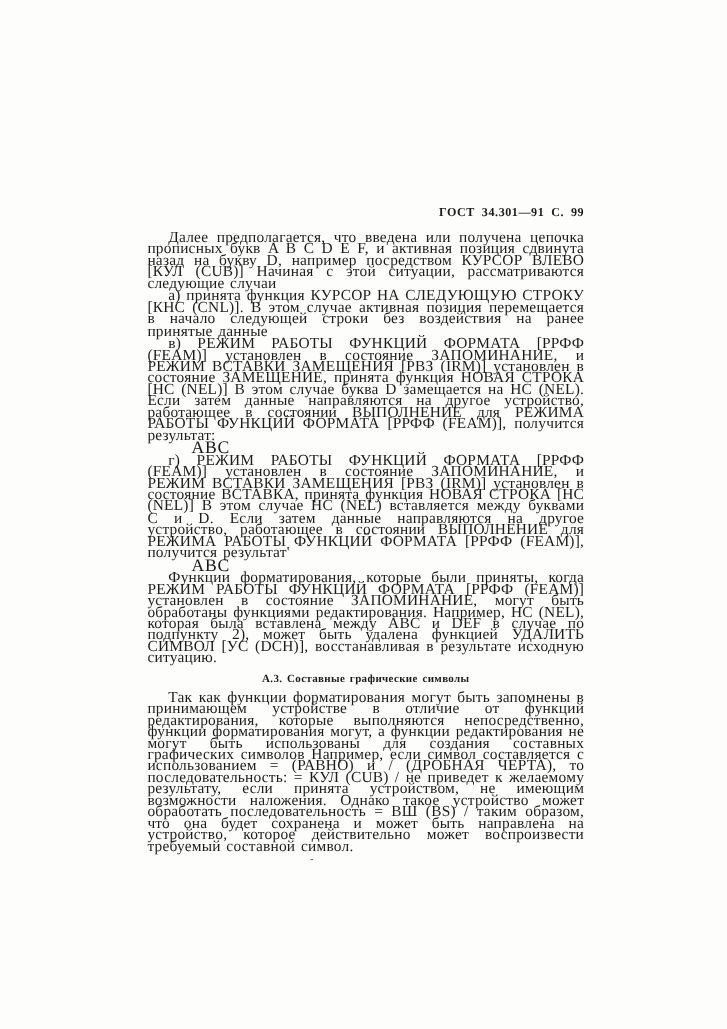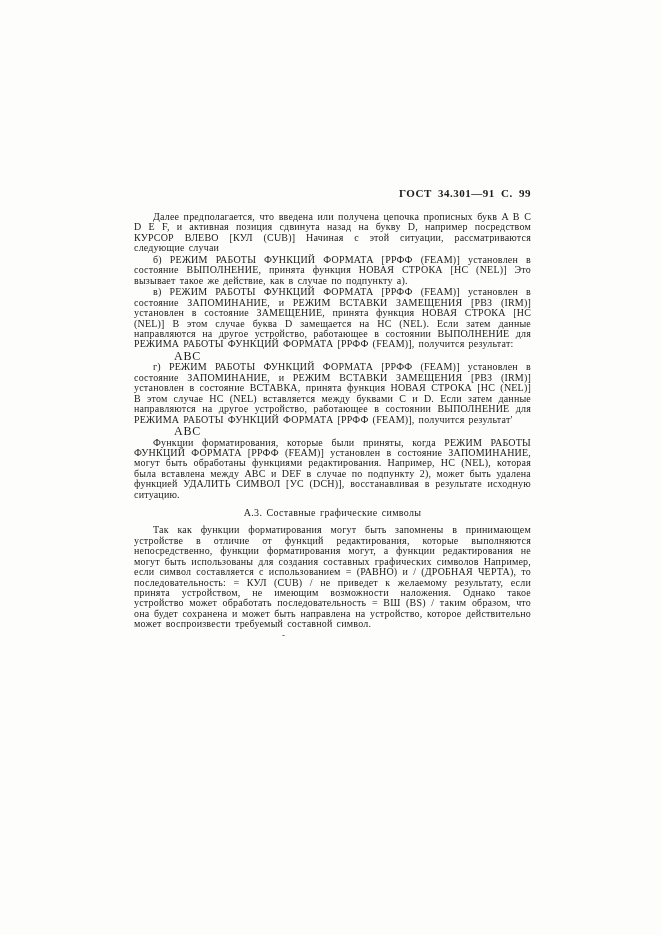--- a/index.html
+++ b/index.html
@@ -27,39 +27,39 @@
   .gost-header {
     font-weight: 700;
     font-size: 11px;
     letter-spacing: 0.5px;
     word-spacing: 3px;
     text-align: right;
     margin: 0 0 13px 0;
     white-space: nowrap;
   }
   .para {
-    font-size: 10px;
+    font-size: 14px;
     line-height: 10.45px;
     text-align: justify;
     text-indent: 19px;
     letter-spacing: 0.2px;
     word-spacing: 1.4px;
     margin: 0 0 1px 0;
   }
   .result-block {
     margin: 0 0 1px 40px;
   }
   .result-line {
-    font-size: 12px;
+    font-size: 16px;
     line-height: 10.45px;
     letter-spacing: 0.8px;
   }
   .sec-heading {
     font-size: 10px;
-    font-weight: 400;
+    font-weight: 700;
     text-align: center;
     letter-spacing: 0.3px;
     word-spacing: 1.5px;
     margin: 7px 0 7px 0;
   }
   .artifact-dash {
     font-size: 9px;
     line-height: 8px;
     margin-left: 148px;
     color: #2a2a2a;
@@ -68,22 +68,22 @@
 </head>
 <body>
 
 <div class="page">
   <div class="content">
 
     <div class="gost-header">ГОСТ 34.301—91 С. 99</div>
 
     <p class="para">Далее предполагается, что введена или получена цепочка прописных букв A B C D E F, и активная позиция сдвинута назад на букву D, например посредством КУРСОР ВЛЕВО [КУЛ (CUB)] Начиная с этой ситуации, рассматриваются следующие случаи</p>
 
+    <p class="para">а) принята функция КУРСОР НА СЛЕДУЮЩУЮ СТРОКУ [КНС (CNL)]. В этом случае активная позиция перемещается в начало следующей строки без воздействия на ранее принятые данные</p>
 
-    <p class="para">б) РЕЖИМ РАБОТЫ ФУНКЦИЙ ФОРМАТА [РРФФ (FEAM)] установлен в состояние ВЫПОЛНЕНИЕ, принята функция НОВАЯ СТРОКА [НС (NEL)] Это вызывает такое же действие, как в случае по подпункту а).</p>
 
     <p class="para">в) РЕЖИМ РАБОТЫ ФУНКЦИЙ ФОРМАТА [РРФФ (FEAM)] установлен в состояние ЗАПОМИНАНИЕ, и РЕЖИМ ВСТАВКИ ЗАМЕЩЕНИЯ [РВЗ (IRM)] установлен в состояние ЗАМЕЩЕНИЕ, принята функция НОВАЯ СТРОКА [НС (NEL)] В этом случае буква D замещается на НС (NEL). Если затем данные направляются на другое устройство, работающее в состоянии ВЫПОЛНЕНИЕ для РЕЖИМА РАБОТЫ ФУНКЦИЙ ФОРМАТА [РРФФ (FEAM)], получится результат:</p>
 
     <div class="result-block">
       <div class="result-line">ABC</div>
     </div>
 
     <p class="para">г) РЕЖИМ РАБОТЫ ФУНКЦИЙ ФОРМАТА [РРФФ (FEAM)] установлен в состояние ЗАПОМИНАНИЕ, и РЕЖИМ ВСТАВКИ ЗАМЕЩЕНИЯ [РВЗ (IRM)] установлен в состояние ВСТАВКА, принята функция НОВАЯ СТРОКА [НС (NEL)] В этом случае НС (NEL) вставляется между буквами С и D. Если затем данные направляются на другое устройство, работающее в состоянии ВЫПОЛНЕНИЕ для РЕЖИМА РАБОТЫ ФУНКЦИЙ ФОРМАТА [РРФФ (FEAM)], получится результат'</p>
 
     <div class="result-block">

